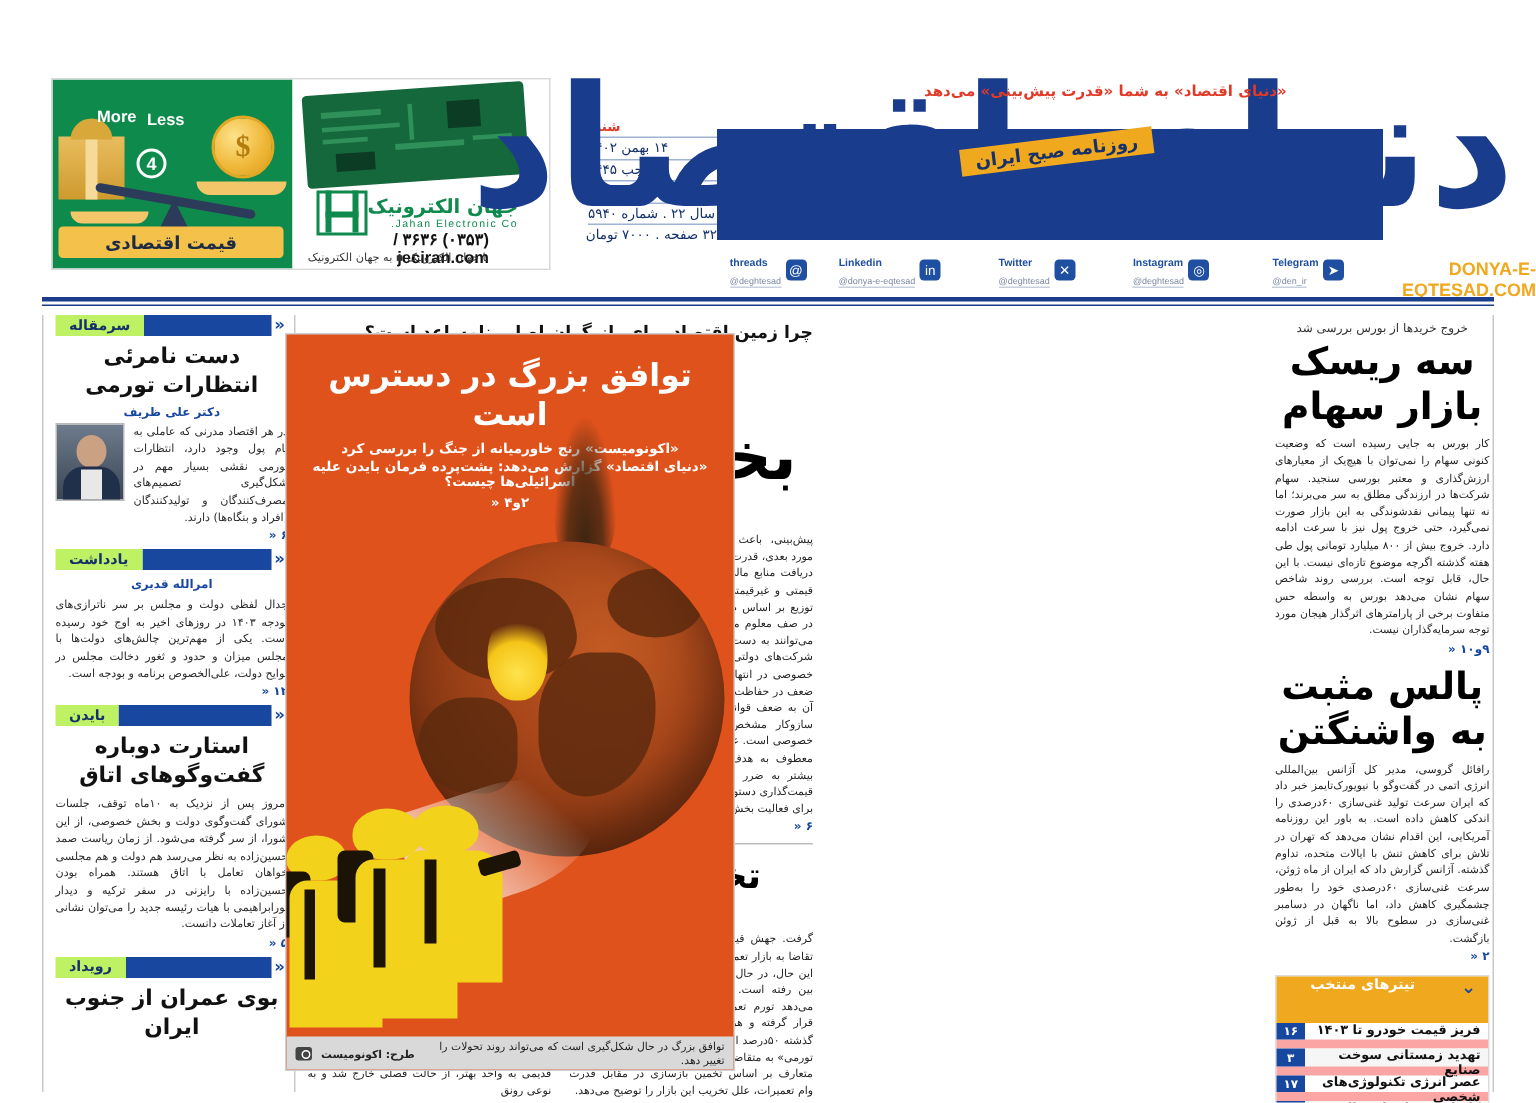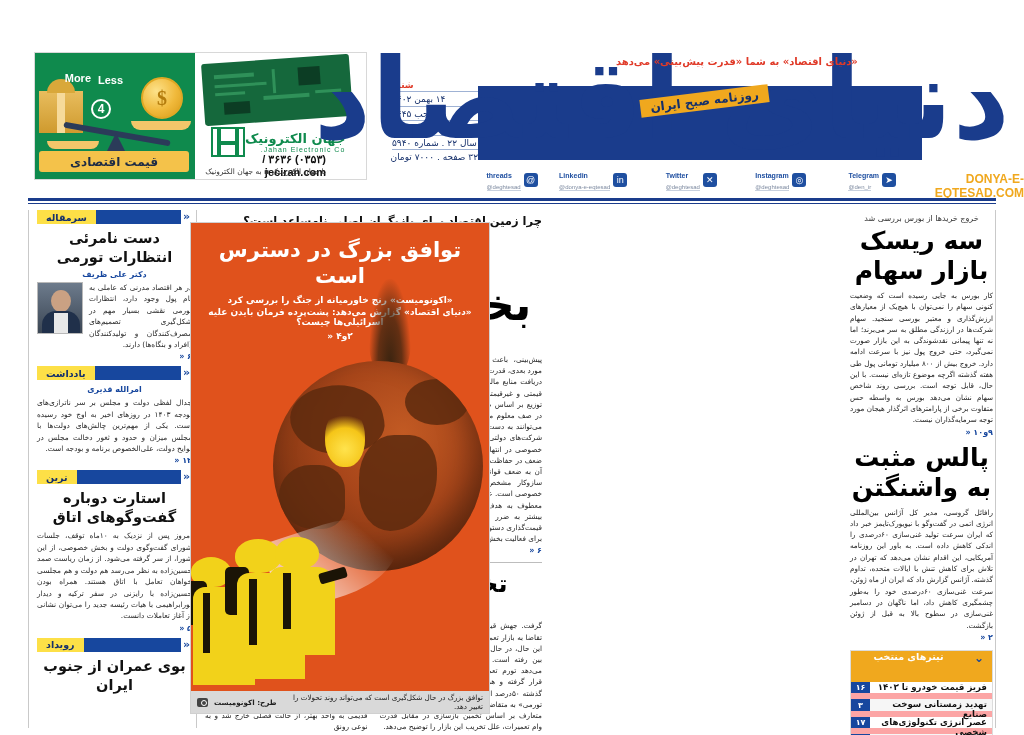--- a/index.html
+++ b/index.html
@@ -118,21 +118,21 @@
   
   .body { position:absolute; left:28px; top:210px; width:968px; height:518px; display:flex; flex-direction:row-reverse; gap:0; }
 
   .col-right { width:168px; padding:0 4px 0 8px; border-left:1px solid #c9c9c9; }
   .col-mid   { width:354px; padding:0 8px; border-left:1px solid #c9c9c9; }
   .col-photo { width:300px; padding:0 4px; }
   .col-left  { width:146px; padding:0 2px 0 0; border-right:1px solid #c9c9c9; }
 
   
   .secbar { display:flex; flex-direction:row-reverse; align-items:stretch; height:14px; margin-bottom:5px; }
-  .secbar .lbl { background:#fde047; color:#15306b; font-size:9.5px; font-weight:bold; padding:0 9px; display:flex; align-items:center; }
+  .secbar .lbl { background:#bef264; color:#15306b; font-size:9.5px; font-weight:bold; padding:0 9px; display:flex; align-items:center; }
   .secbar .fill { flex:1; background:#17479e; }
   .secbar .chev { color:#17479e; font-size:11px; line-height:14px; padding:0 2px; font-weight:bold; }
 
   .side-title { text-align:center; font-size:14.5px; font-weight:bold; color:#111; line-height:19px; margin:2px 0 3px; }
   .side-author { text-align:center; font-size:8px; font-weight:bold; color:#17479e; margin-bottom:3px; }
   .side-text { font-size:7.4px; line-height:11.4px; text-align:justify; color:#2a2a2a; }
   .author-photo {
     float:left; width:46px; height:52px; margin:0 6px 3px 0;
     background:linear-gradient(#6d7b8c,#3b4654); border:1px solid #b9b9b9; position:relative; overflow:hidden;
   }
@@ -339,21 +339,21 @@
           <div class="fill"></div>
           <div class="chev">«</div>
         </div>
         <div class="side-author">امرالله قدیری</div>
         <div class="side-text">جدال لفظی دولت و مجلس بر سر ناترازی‌های بودجه ۱۴۰۳ در روزهای اخیر به اوج خود رسیده است. یکی از مهم‌ترین چالش‌های دولت‌ها با مجلس میزان و حدود و ثغور دخالت مجلس در لوایح دولت، علی‌الخصوص برنامه و بودجه است.</div>
         <div class="pgref">۱۲ «</div>
       </div>
 
       <div style="margin-top:5px;">
         <div class="secbar">
-          <div class="lbl">ترین</div>
+          <div class="lbl">بایدن</div>
           <div class="fill"></div>
           <div class="chev">«</div>
         </div>
         <div class="side-title">استارت دوباره گفت‌وگوهای اتاق</div>
         <div class="side-text">امروز پس از نزدیک به ۱۰ماه توقف، جلسات شورای گفت‌وگوی دولت و بخش خصوصی، از این شورا، از سر گرفته می‌شود. از زمان ریاست صمد حسین‌زاده به نظر می‌رسد هم دولت و هم مجلسی خواهان تعامل با اتاق هستند. همراه بودن حسین‌زاده با رایزنی در سفر ترکیه و دیدار پورابراهیمی با هیات رئیسه جدید را می‌توان نشانی از آغاز تعاملات دانست.</div>
         <div class="pgref">۵ «</div>
       </div>
 
       <div style="margin-top:5px;">
         <div class="secbar">

